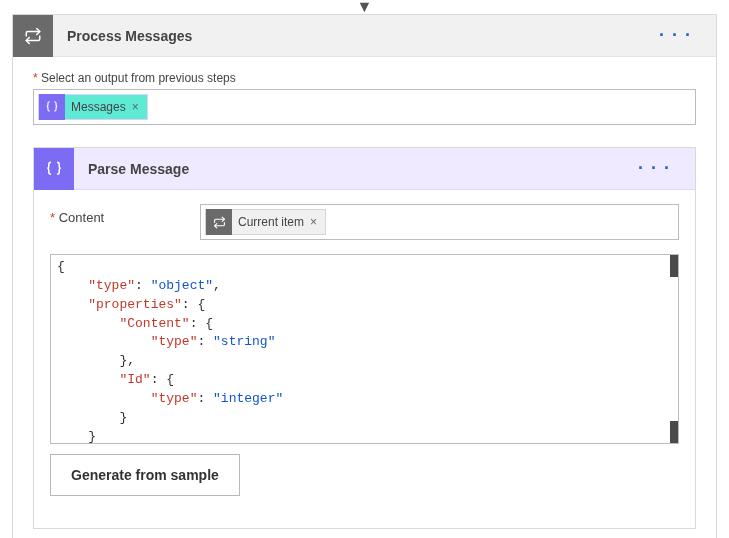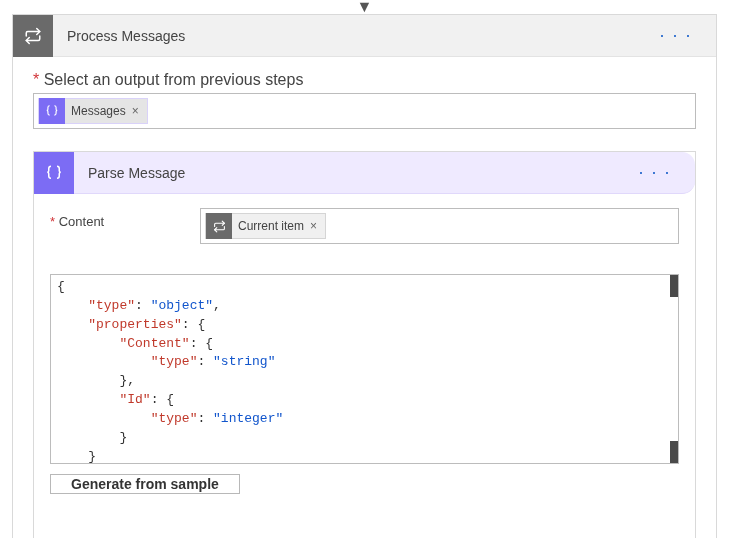--- a/index.html
+++ b/index.html
@@ -22,20 +22,21 @@
     .outer-card {
       margin: 0 12px 12px 12px;
       border: 1px solid #d9d9d9;
       background: #fff;
     }
     .card-header {
       display: flex;
       align-items: center;
       height: 42px;
       padding-right: 20px;
+      font-weight: bold;
     }
     .outer-header {
       background: #f1f1f1;
       border-bottom: 1px solid #e3e3e3;
     }
     .icon-box {
       width: 40px;
       height: 42px;
       display: flex;
       align-items: center;
@@ -55,37 +56,37 @@
       font-size: 18px;
       letter-spacing: 1px;
       cursor: pointer;
       padding: 4px;
     }
     .outer-body {
       padding: 14px 20px 18px 20px;
     }
     .req-label {
       color: #444;
-      font-size: 16px;
+      font-size: 12px;
       margin-bottom: 4px;
       display: block;
     }
     .asterisk { color: #d13438; }
     .token-row {
       border: 1px solid #bcbcbc;
       padding: 4px;
       display: flex;
       align-items: center;
       min-height: 34px;
       background: #fff;
     }
     .token {
       display: inline-flex;
       align-items: center;
-      background: #e5e5e5;
+      background: #5eead4;
       border: 1px solid #d9d2f9;
       height: 26px;
       padding-right: 8px;
     }
     .token-gray {
       background: #f0f0f0;
       border: 1px solid #d5d5d5;
     }
     .token-icon {
       width: 26px;
@@ -100,29 +101,28 @@
     .token-icon.gray { background: #6a6a6a; }
     .token-text { color: #444; font-size: 12px; }
     .token-x { margin-left: 6px; color: #666; font-size: 12px; cursor: pointer; }
     .inner-card {
       margin-top: 22px;
       border: 1px solid #d9d9d9;
     }
     .inner-header {
       background: #efeaff;
       border-bottom: 1px solid #e0d8fb;
-      border-radius: 13px;
     }
     .inner-body {
       padding: 14px 16px 18px 16px;
     }
     .form-row {
       display: flex;
       align-items: flex-start;
-      margin-bottom: 30px;
+      margin-bottom: 14px;
     }
     .form-label {
       width: 150px;
       color: #444;
       font-size: 13px;
       padding-top: 6px;
     }
     .form-control {
       flex: 1;
       border-radius: 8px;
@@ -142,21 +142,21 @@
     }
     .hl-string { color: #c0392b; }
     .hl-value { color: #1155cc; }
     .gen-button {
       margin-top: 10px;
       border: 1px solid #b8b8b8;
       background: #fff;
       font-size: 14px;
       font-weight: 600;
       color: #333;
-      padding: 1px 20px;
+      padding: 12px 20px;
       cursor: pointer;
     }
     .scroll-marker {
       position: absolute;
       right: 0;
       width: 8px;
       height: 22px;
       background: #4a4a4a;
     }
   </style>

